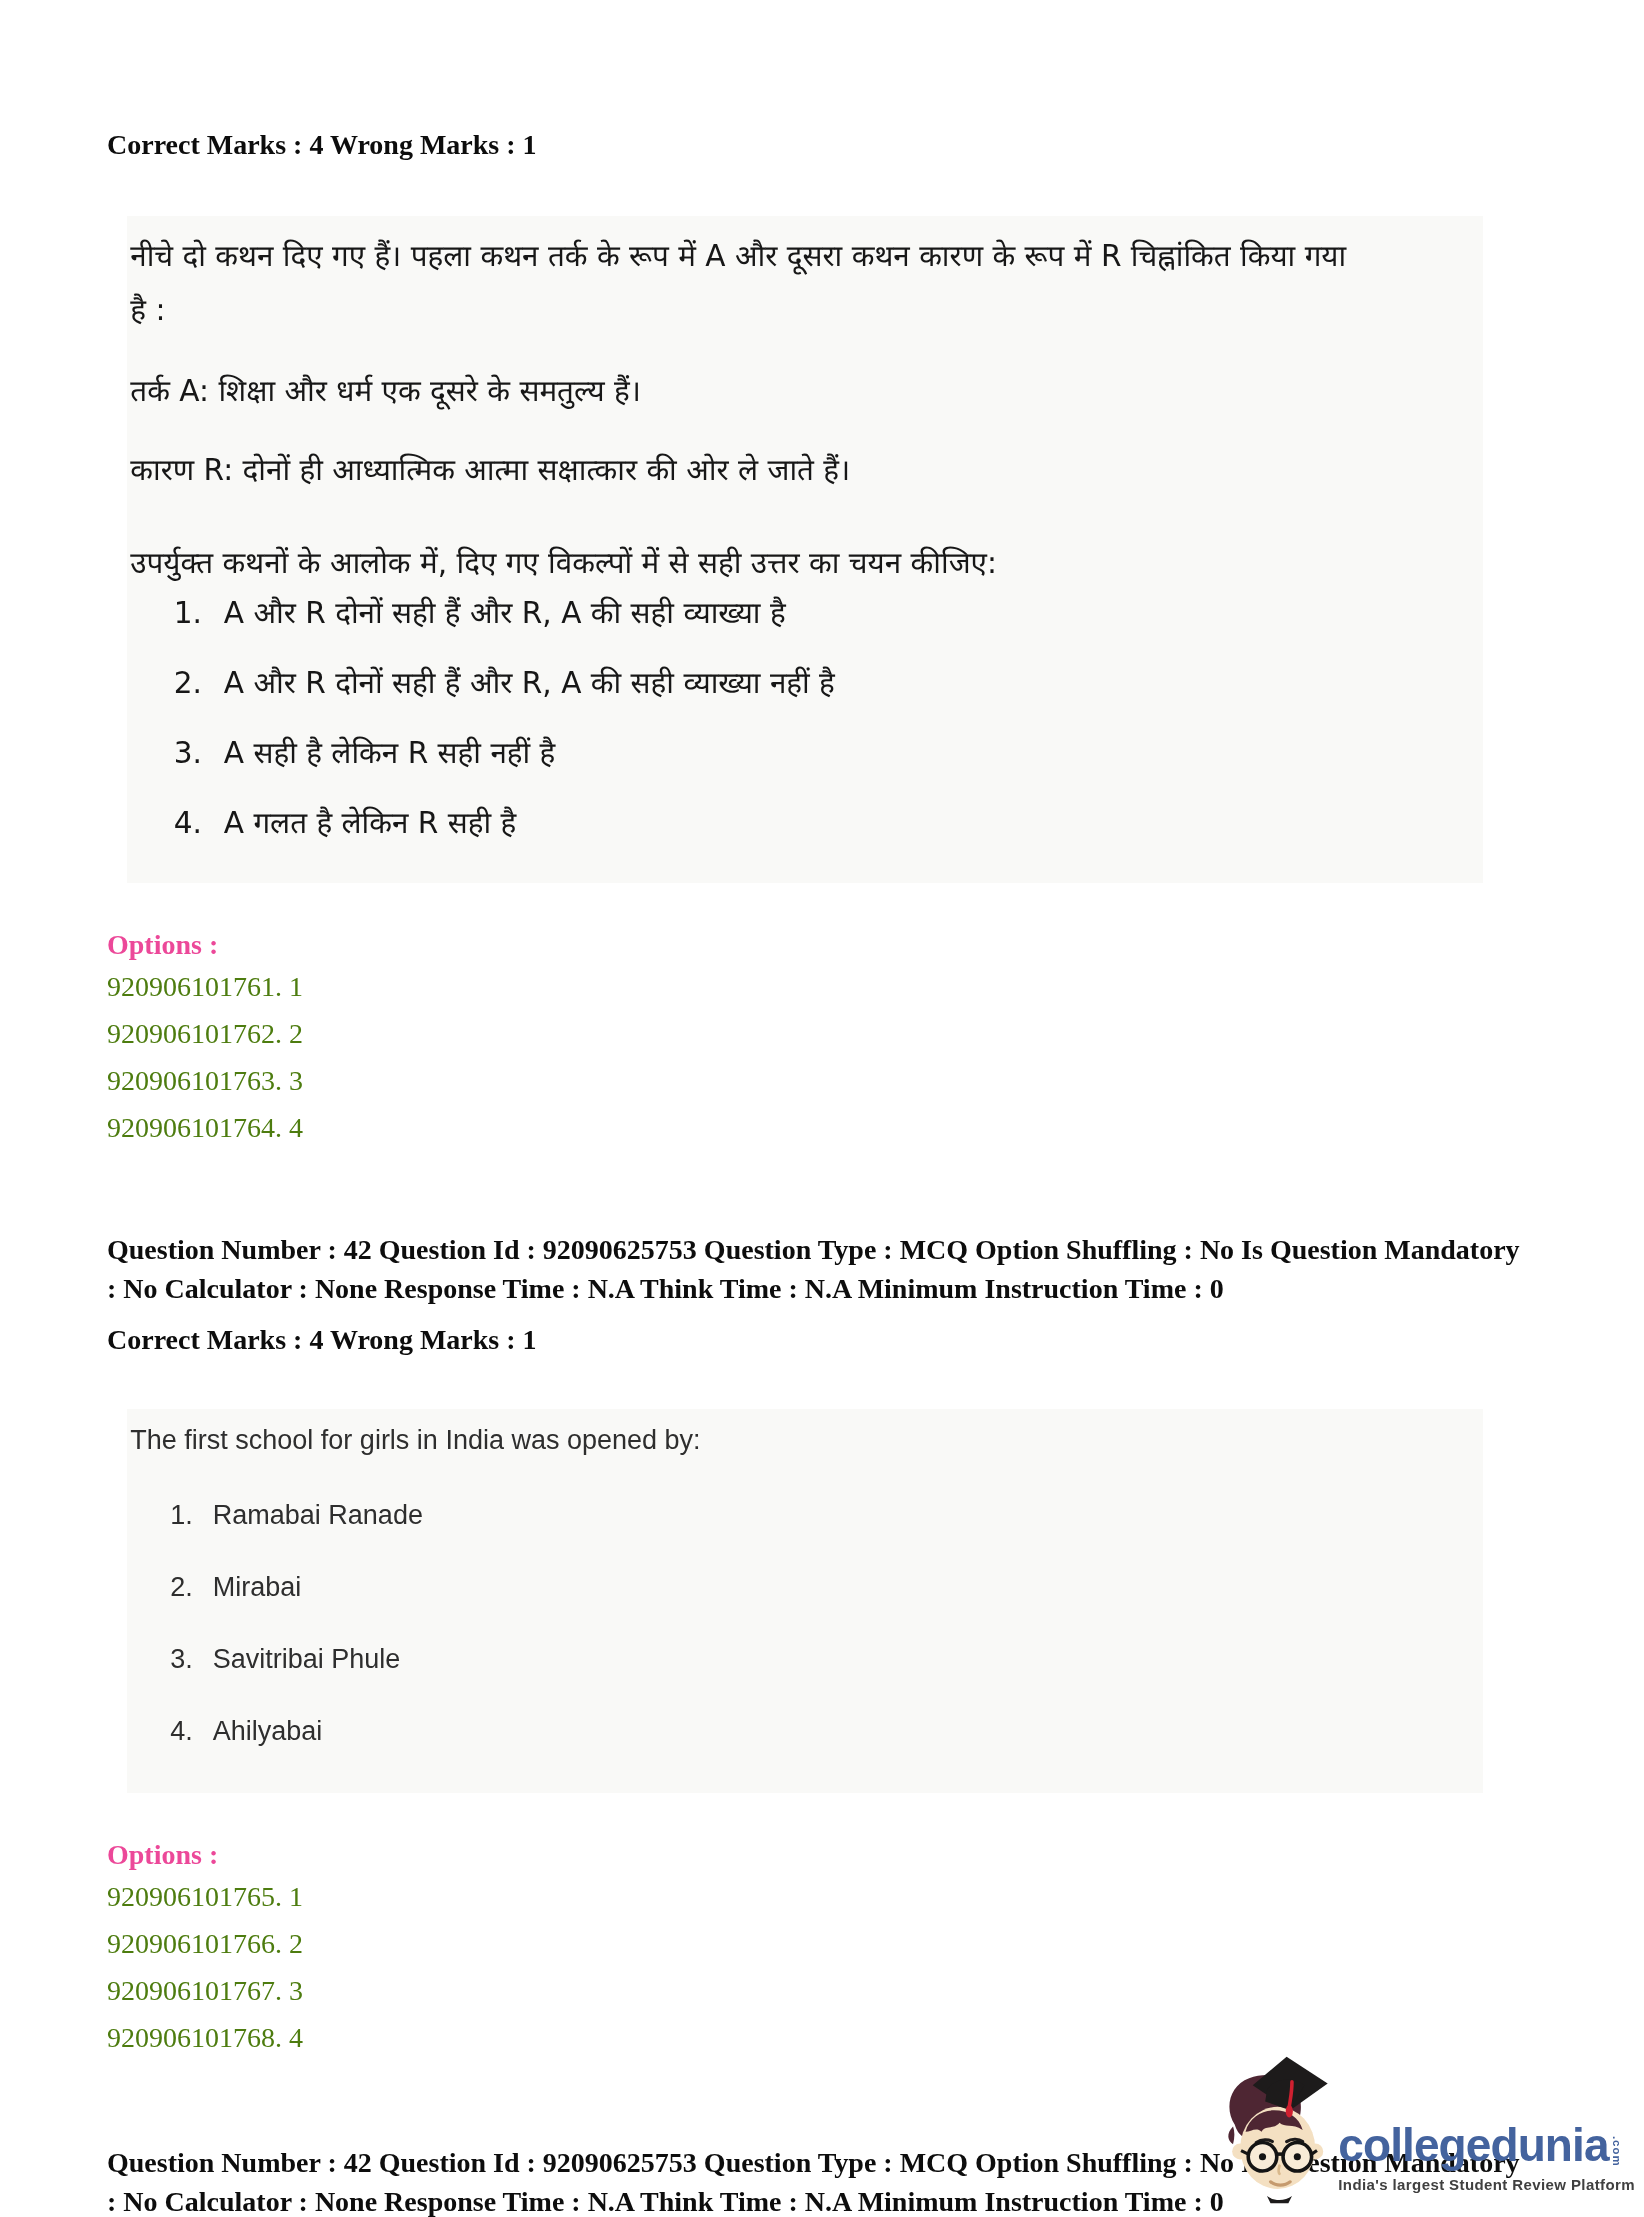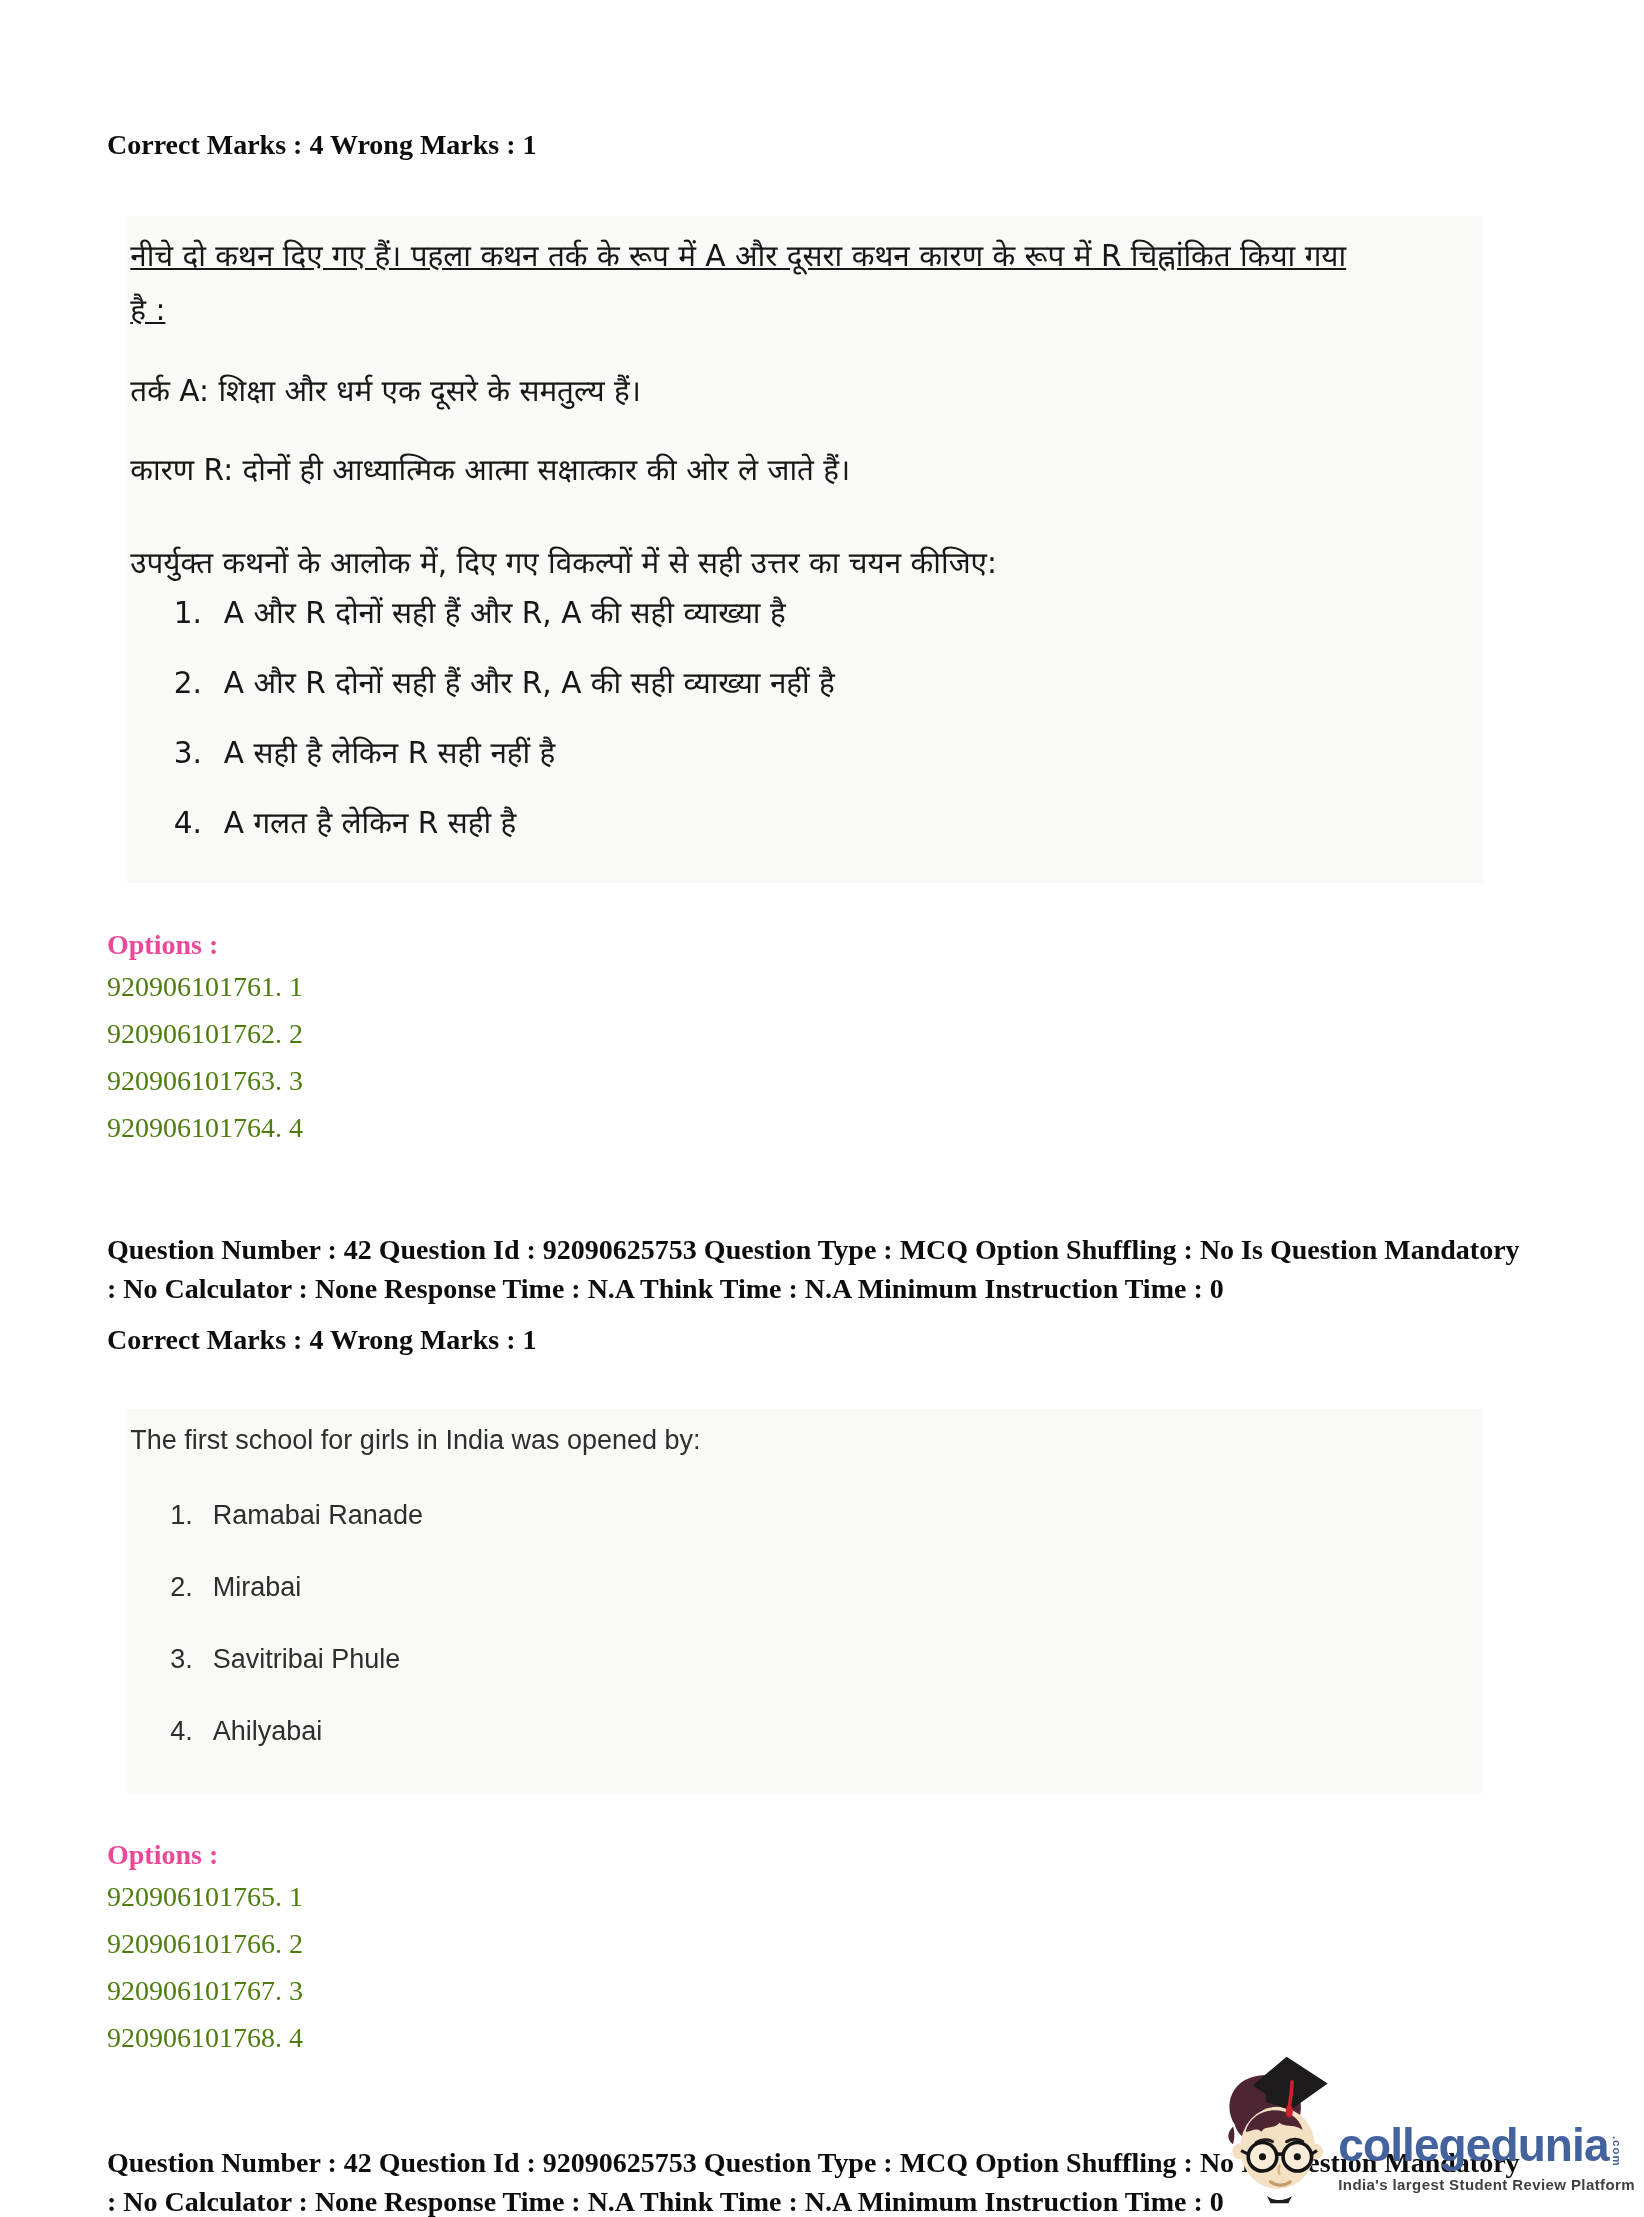--- a/index.html
+++ b/index.html
@@ -34,21 +34,21 @@
     background: #f9f9f7;
     margin-left: 19.7px;
     margin-right: 107px;
     padding: 12.5px 18px 9px 3.6px;
   }
   .hindi {
     font-family: "DejaVu Sans", sans-serif;
     font-size: 29.6px;
     color: #171717;
   }
-  .hindi p.statement { line-height: 54px; margin-bottom: 32px; max-width: 1231px; text-decoration: underline; }
+  .hindi p.statement { line-height: 54px; margin-bottom: 32px; max-width: 1231px; }
   .hindi p.assertion { margin-bottom: 38px; }
   .hindi p.reason { margin-bottom: 52px; }
   .hindi p.direction { margin-bottom: 12px; }
 
   ol.choices {
     list-style: decimal;
     margin-left: 56px;
     padding-left: 25px;
   }
   ol.choices li {

